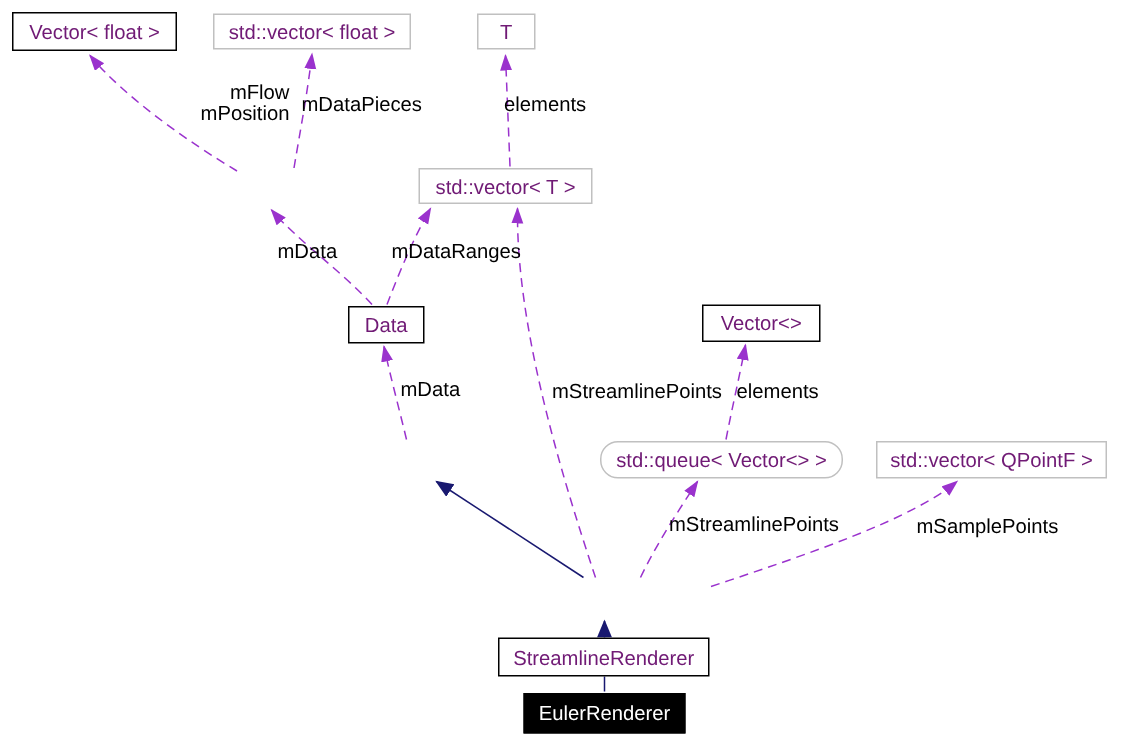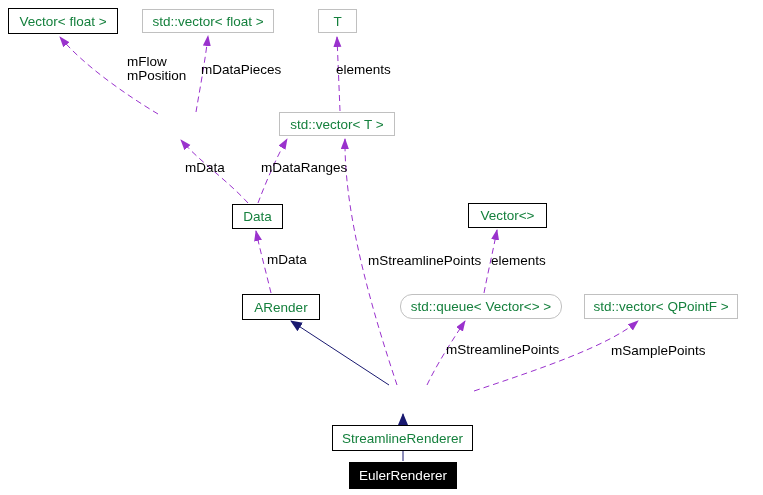--- a/index.html
+++ b/index.html
@@ -20,35 +20,35 @@
     left: 0; top: 0;
     width: 763px; height: 495px;
   }
   .node {
     position: absolute;
     display: flex;
     align-items: center;
     justify-content: center;
     background: #ffffff;
     font-size: 13.5px;
-    color: #15803d;
+    color: #701a75;
     white-space: nowrap;
     box-sizing: border-box;
   }
   .node.documented { border: 1px solid #000000; }
   .node.external   { border: 1px solid #c0c0c0; }
   .node.focus      { background: #000000; color: #ffffff; border: 1px solid #000000; align-items: center; }
   .elabel {
     position: absolute;
     font-size: 13.5px;
     color: #000000;
     white-space: nowrap;
     line-height: 14px;
   }
-  .elabel.twoline { text-align: left; }
+  .elabel.twoline { text-align: right; }
 </style>
 </head>
 <body>
 
 <div class="canvas">
 
   <svg class="edges" width="763" height="495" viewBox="0 0 763 495">
     <defs>
       <marker id="arrow-usage" markerWidth="13" markerHeight="10" refX="10" refY="4" orient="auto" markerUnits="userSpaceOnUse">
         <path d="M0,0 L11,4 L0,8 z" fill="#9a32cd"></path>
@@ -84,23 +84,20 @@
   </div>
   <div class="node external" style="left:279px; top:112px; width:116px; height:24px;">
     <span>std::vector&lt; T &gt;</span>
   </div>
   <div class="node documented" style="left:232px; top:204px; width:51px;  height:25px;">
     <span>Data</span>
   </div>
   <div class="node documented" style="left:468px; top:203px; width:79px;  height:25px;">
     <span>Vector&lt;&gt;</span>
   </div>
-  <div class="node documented" style="left:242px; top:294px; width:78px;  height:26px;">
-    <span>ARender</span>
-  </div>
   <div class="node external" style="left:400px; top:294px; width:162px; height:25px;border-radius:12px;">
     <span>std::queue&lt; Vector&lt;&gt; &gt;</span>
   </div>
   <div class="node external" style="left:584px; top:294px; width:154px; height:25px;">
     <span>std::vector&lt; QPointF &gt;</span>
   </div>
   <div class="node documented" style="left:332px; top:405px; width:141px; height:26px;margin-top:20px;">
     <span>StreamlineRenderer</span>
   </div>
   <div class="node focus" style="left:349px; top:462px; width:108px; height:27px;">

